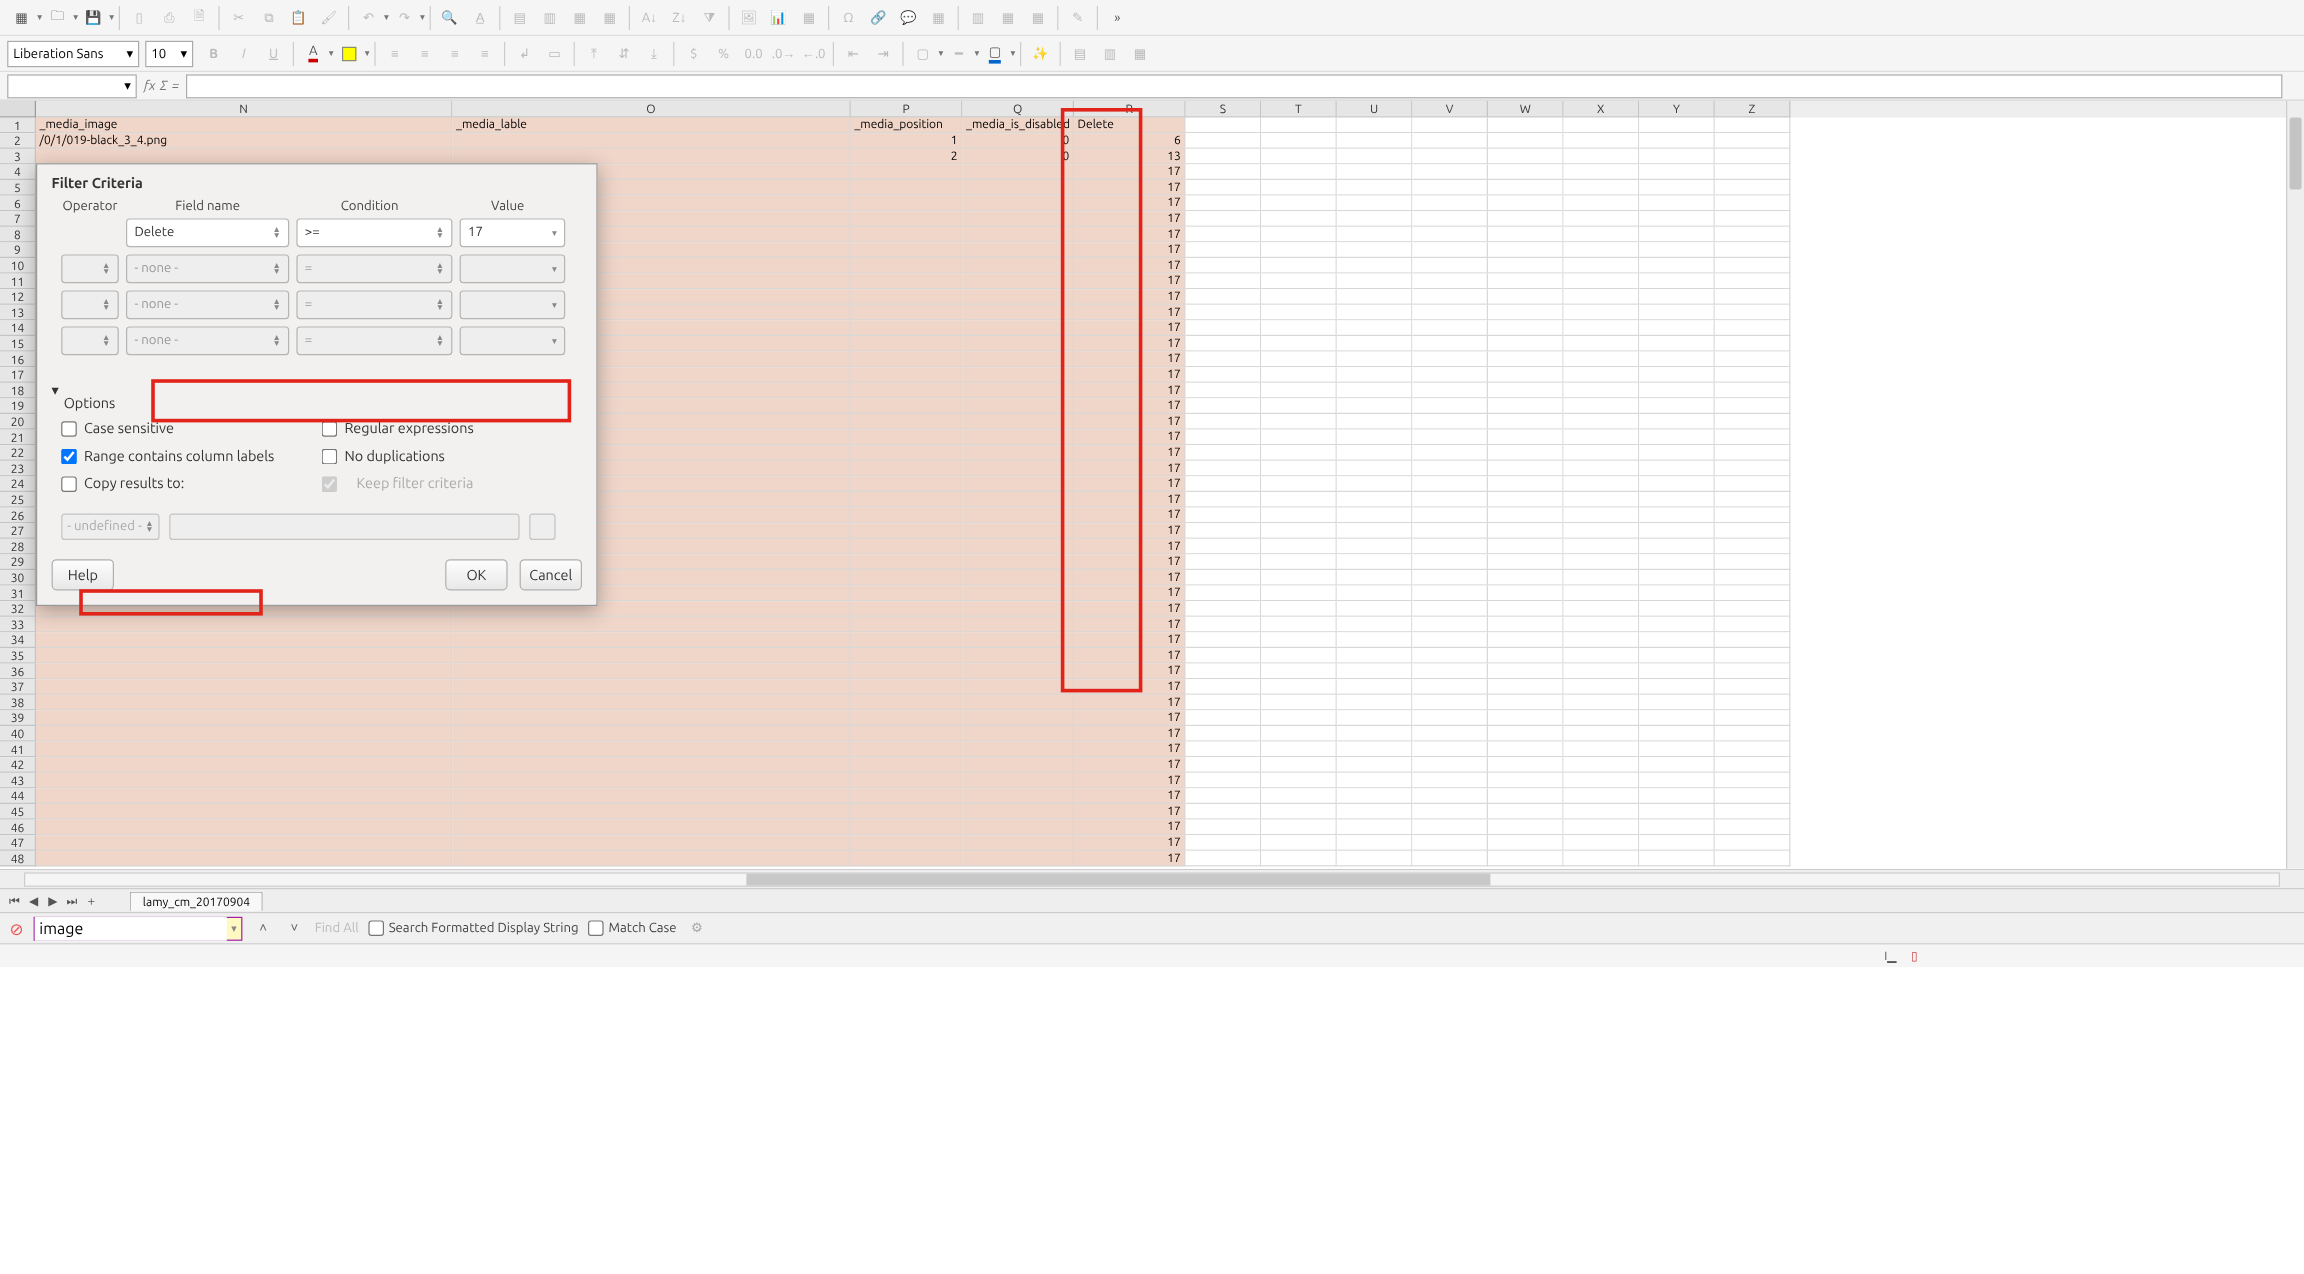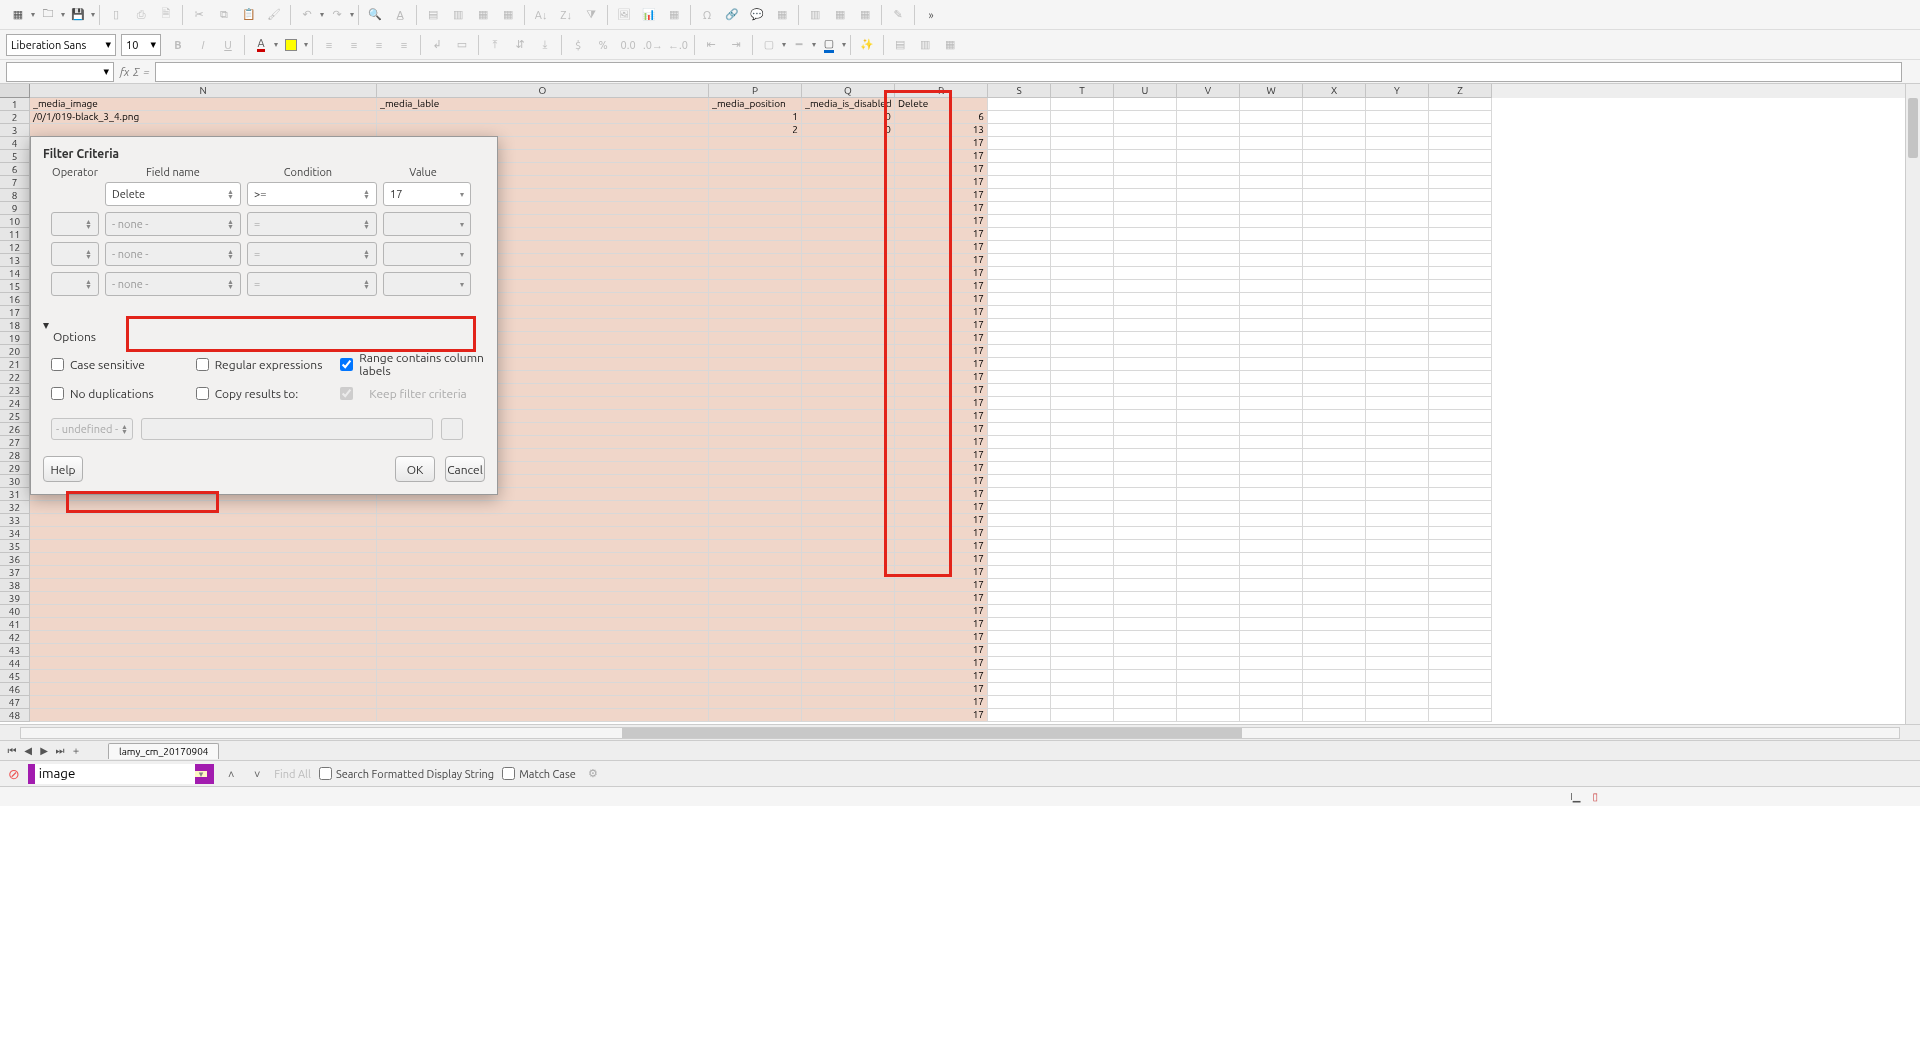--- a/index.html
+++ b/index.html
@@ -67,32 +67,32 @@
 .criteria-head { display:grid; grid-template-columns:60px 140px 130px 100px; font-size:11px; color:#444; margin-bottom:4px;}
 .criteria-head div { text-align:center; }
 .criteria-row { display:grid; grid-template-columns:48px 136px 130px 88px; gap:6px; margin-bottom:6px; align-items:center; padding-left:8px;}
 .criteria-row .sel, .criteria-row .inp { height:24px; border:1px solid #b5b5b5; background:#fff; border-radius:3px; display:flex; align-items:center; padding:0 6px; justify-content:space-between; font-size:11px;}
 .criteria-row .sel.dis, .criteria-row .inp.dis { background:#eee; color:#aaa; }
 .criteria-row.dis .sel, .criteria-row.dis .inp { background:#eee; color:#999; }
 .caret2 { font-size:8px; color:#888; }
 .cspn { display:flex; flex-direction:column; line-height:5px; font-size:7px; color:#888; }
 
 .options-toggle { display:flex; align-items:center; gap:4px; margin:10px 0 8px 0; font-size:12px; font-weight:normal;}
-.options-grid { display:grid; grid-template-columns:1fr 1fr 1fr; row-gap:10px; margin-left:8px; font-size:12px;}
+.options-grid { display:grid; grid-template-columns:1fr 1fr; row-gap:10px; margin-left:8px; font-size:12px;}
 .chk { display:flex; align-items:center; gap:6px; }
 .chk input { width:13px; height:13px; }
 
 .copy-row { display:flex; align-items:flex-start; gap:8px; margin-top:18px; margin-left:8px;}
 .copy-row .selsm { width:82px; height:22px; border:1px solid #c4c4c4; background:#eee; border-radius:3px; display:flex; align-items:center; justify-content:space-between; padding:0 4px; color:#aaa; font-size:11px;}
 .copy-row .txt { flex:1; max-width:292px; height:22px; border:1px solid #c4c4c4; background:#eee; border-radius:3px;}
 .copy-row .tiny { width:22px; height:22px; border:1px solid #c4c4c4; background:#eee; border-radius:3px;}
 
 .dialog-buttons { display:flex; gap:10px; margin-top:16px; justify-content:flex-start;}
 .dialog-buttons .spacer { flex:1; }
-.dialog-buttons button { width:40px; height:26px; border:1px solid #b0b0b0; background:linear-gradient(#fdfdfd,#e8e8e8); border-radius:4px; font-size:12px; color:#333; }
+.dialog-buttons button { width:52px; height:26px; border:1px solid #b0b0b0; background:linear-gradient(#fdfdfd,#e8e8e8); border-radius:4px; font-size:12px; color:#333; }
 
 
 .redbox { position:absolute; border:3px solid #e2231a; pointer-events:none; }
 </style>
 </head>
 <body>
 
 <div class="toolbar-row">
   <div class="dd">
       <div class="btn">▦</div>
@@ -1045,21 +1045,21 @@
   <div class="nav">⏮</div>
   <div class="nav">◀</div>
   <div class="nav">▶</div>
   <div class="nav">⏭</div>
   <div class="nav">＋</div>
   <div class="tab">lamy_cm_20170904</div>
 </div>
 
 <div class="find-bar">
   <span class="close">⊘</span>
-  <div style="display:flex;border:7px solid #a21caf;background:#fef9c3;height:20px;align-items:center;">
+  <div style="display:flex;border:1px solid #a21caf;background:#fef9c3;height:20px;align-items:center;">
     <input class="findbox" style="border: none; outline: none;" value="image">
     <span style="padding:0 4px;font-size:9px;color:#888;">▾</span>
   </div>
   <div class="navbtn">˄</div>
   <div class="navbtn">˅</div>
   <span class="grey-lbl">Find All</span>
   <label>
       <input type="checkbox" style="">
       <span>Search Formatted Display String</span>
     </label>

